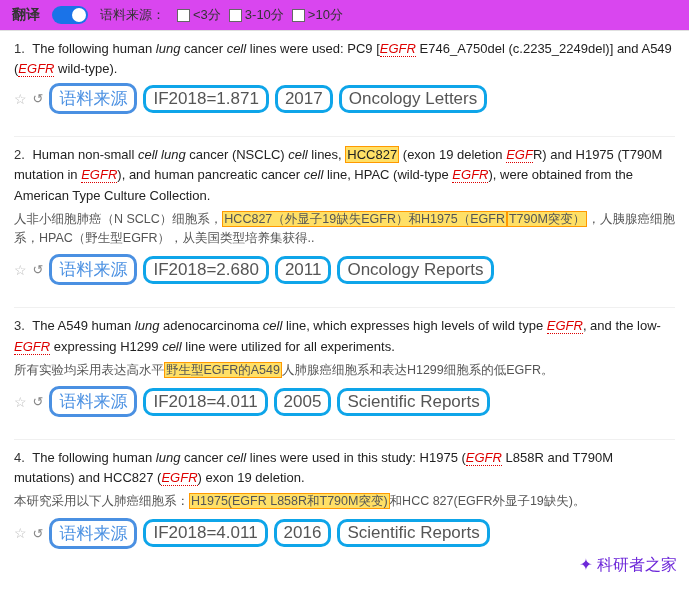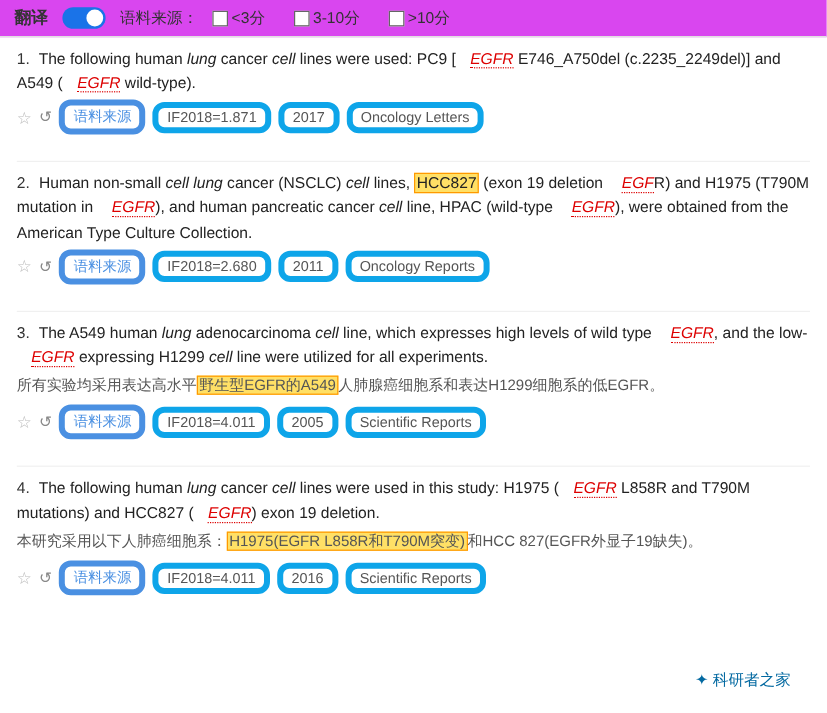--- a/index.html
+++ b/index.html
@@ -46,21 +46,21 @@
       position: absolute;
       right: 2px;
     }
     .filter-label {
       font-size: 13px;
       color: #333;
     }
     .filter-group {
       display: flex;
       align-items: center;
-      gap: 24px;
+      gap: 8px;
     }
     .filter-item {
       display: flex;
       align-items: center;
       gap: 3px;
       font-size: 13px;
       color: #333;
     }
     .checkbox {
       width: 13px;
@@ -106,56 +106,55 @@
 
     
     em.keyword {
       font-style: italic;
       color: #222;
     }
     em.gene {
       color: #d00;
       font-weight: normal;
       border-bottom: 1px dotted #d00;
-      margin-left: 12px;
     }
     span.highlight-box {
       background: #ffe066;
       border: 1px solid #f90;
       padding: 0 1px;
       font-style: normal;
     }
 
     
     .meta-icon {
       color: #888;
       font-size: 13px;
       cursor: pointer;
     }
     .star-icon { color: #bbb; font-size: 14px; cursor: pointer; }
     .badge {
-      border: 5px solid #0ea5e9;
+      border: 3px solid #0ea5e9;
       border-radius: 10px;
       padding: 1px 7px;
-      font-size: 12px;
+      font-size: 17px;
       color: #555;
       white-space: nowrap;
     }
     .badge-source {
       border-color: #4a90e2;
       color: #4a90e2;
     }
 
     
     .watermark {
       position: fixed;
       bottom: 18px;
-      right: 30px;
-      font-size: 13px;
-      color: #0369a1;
+      right: 12px;
+      font-size: 16px;
+      color: #6d28d9;
       pointer-events: none;
     }
 
     
     .result-divider {
       border: none;
       border-top: 1px solid #f0f0f0;
       margin: 8px 0 8px 0;
     }
   </style>
@@ -201,20 +200,23 @@
     </div>
   </div>
 
   <hr class="result-divider">
 
   <div class="result-item">
     <div class="result-text-en">
       <span class="result-number">2.</span>
       Human non-small <em class="keyword">cell lung</em> cancer (NSCLC) <em class="keyword">cell</em> lines, <span class="highlight-box">HCC827</span> (exon 19 deletion <em class="gene">EGF</em>R) and H1975 (T790M mutation in <em class="gene">EGFR</em>), and human pancreatic cancer <em class="keyword">cell</em> line, HPAC (wild-type <em class="gene">EGFR</em>), were obtained from the American Type Culture Collection.
     </div>
+    <div class="result-text-zh">
+      人非小细胞肺癌（N SCLC）细胞系，<span class="highlight-box">HCC827（外显子19缺失EGFR）和H1975（EGFR</span><span class="highlight-box">T790M突变）</span>，人胰腺癌细胞系，HPAC（野生型EGFR），从美国类型培养集获得..
+    </div>
     <div class="result-meta">
       <span class="star-icon">☆</span>
       <span class="meta-icon">↺</span>
       <span class="badge badge-source">语料来源</span>
       <span class="badge">IF2018=2.680</span>
       <span class="badge">2011</span>
       <span class="badge">Oncology Reports</span>
     </div>
   </div>
 

